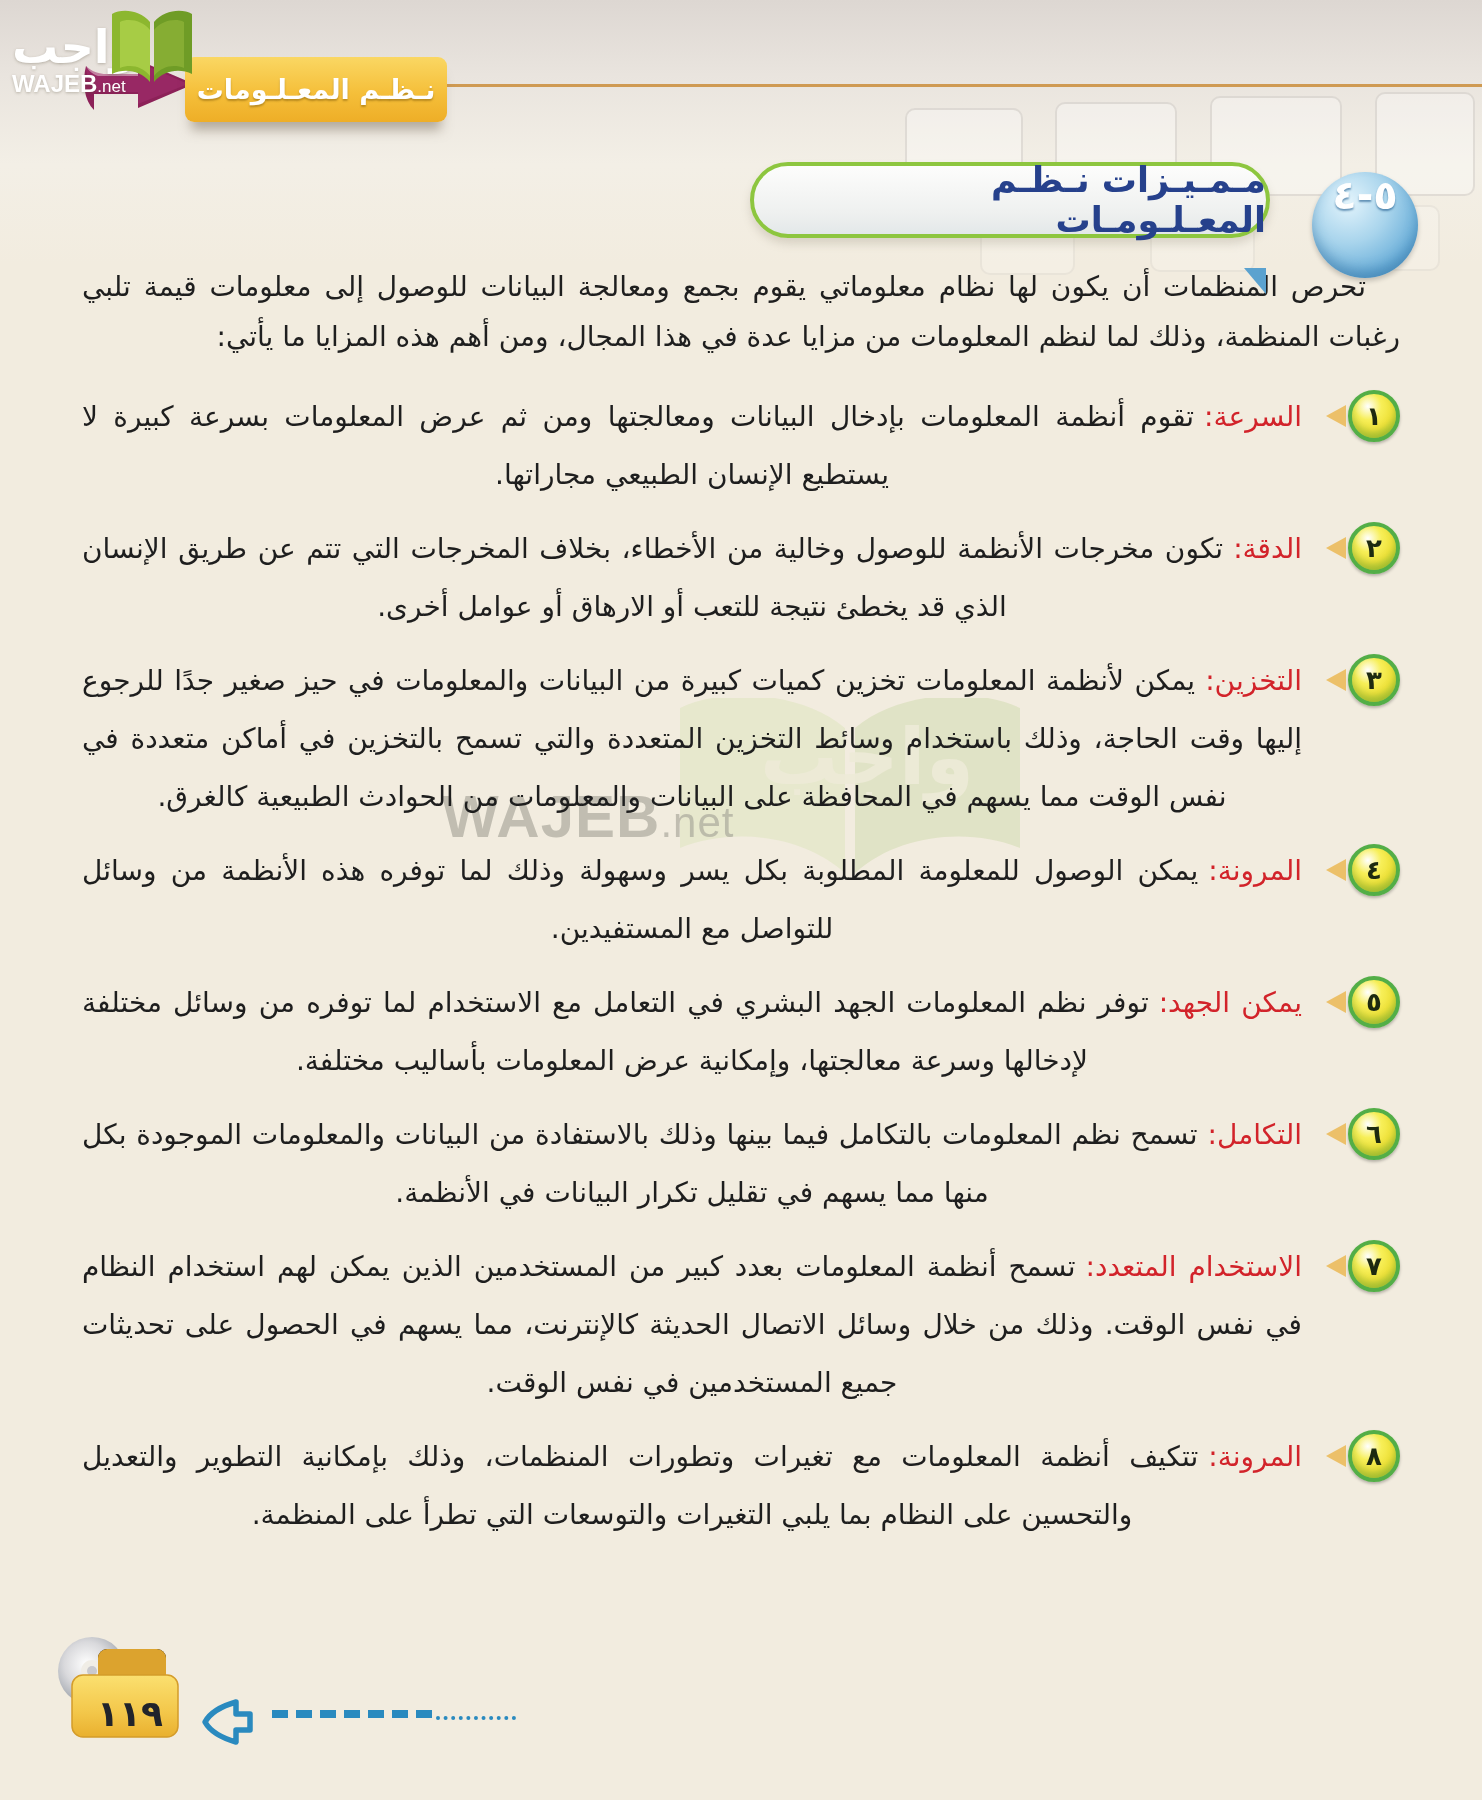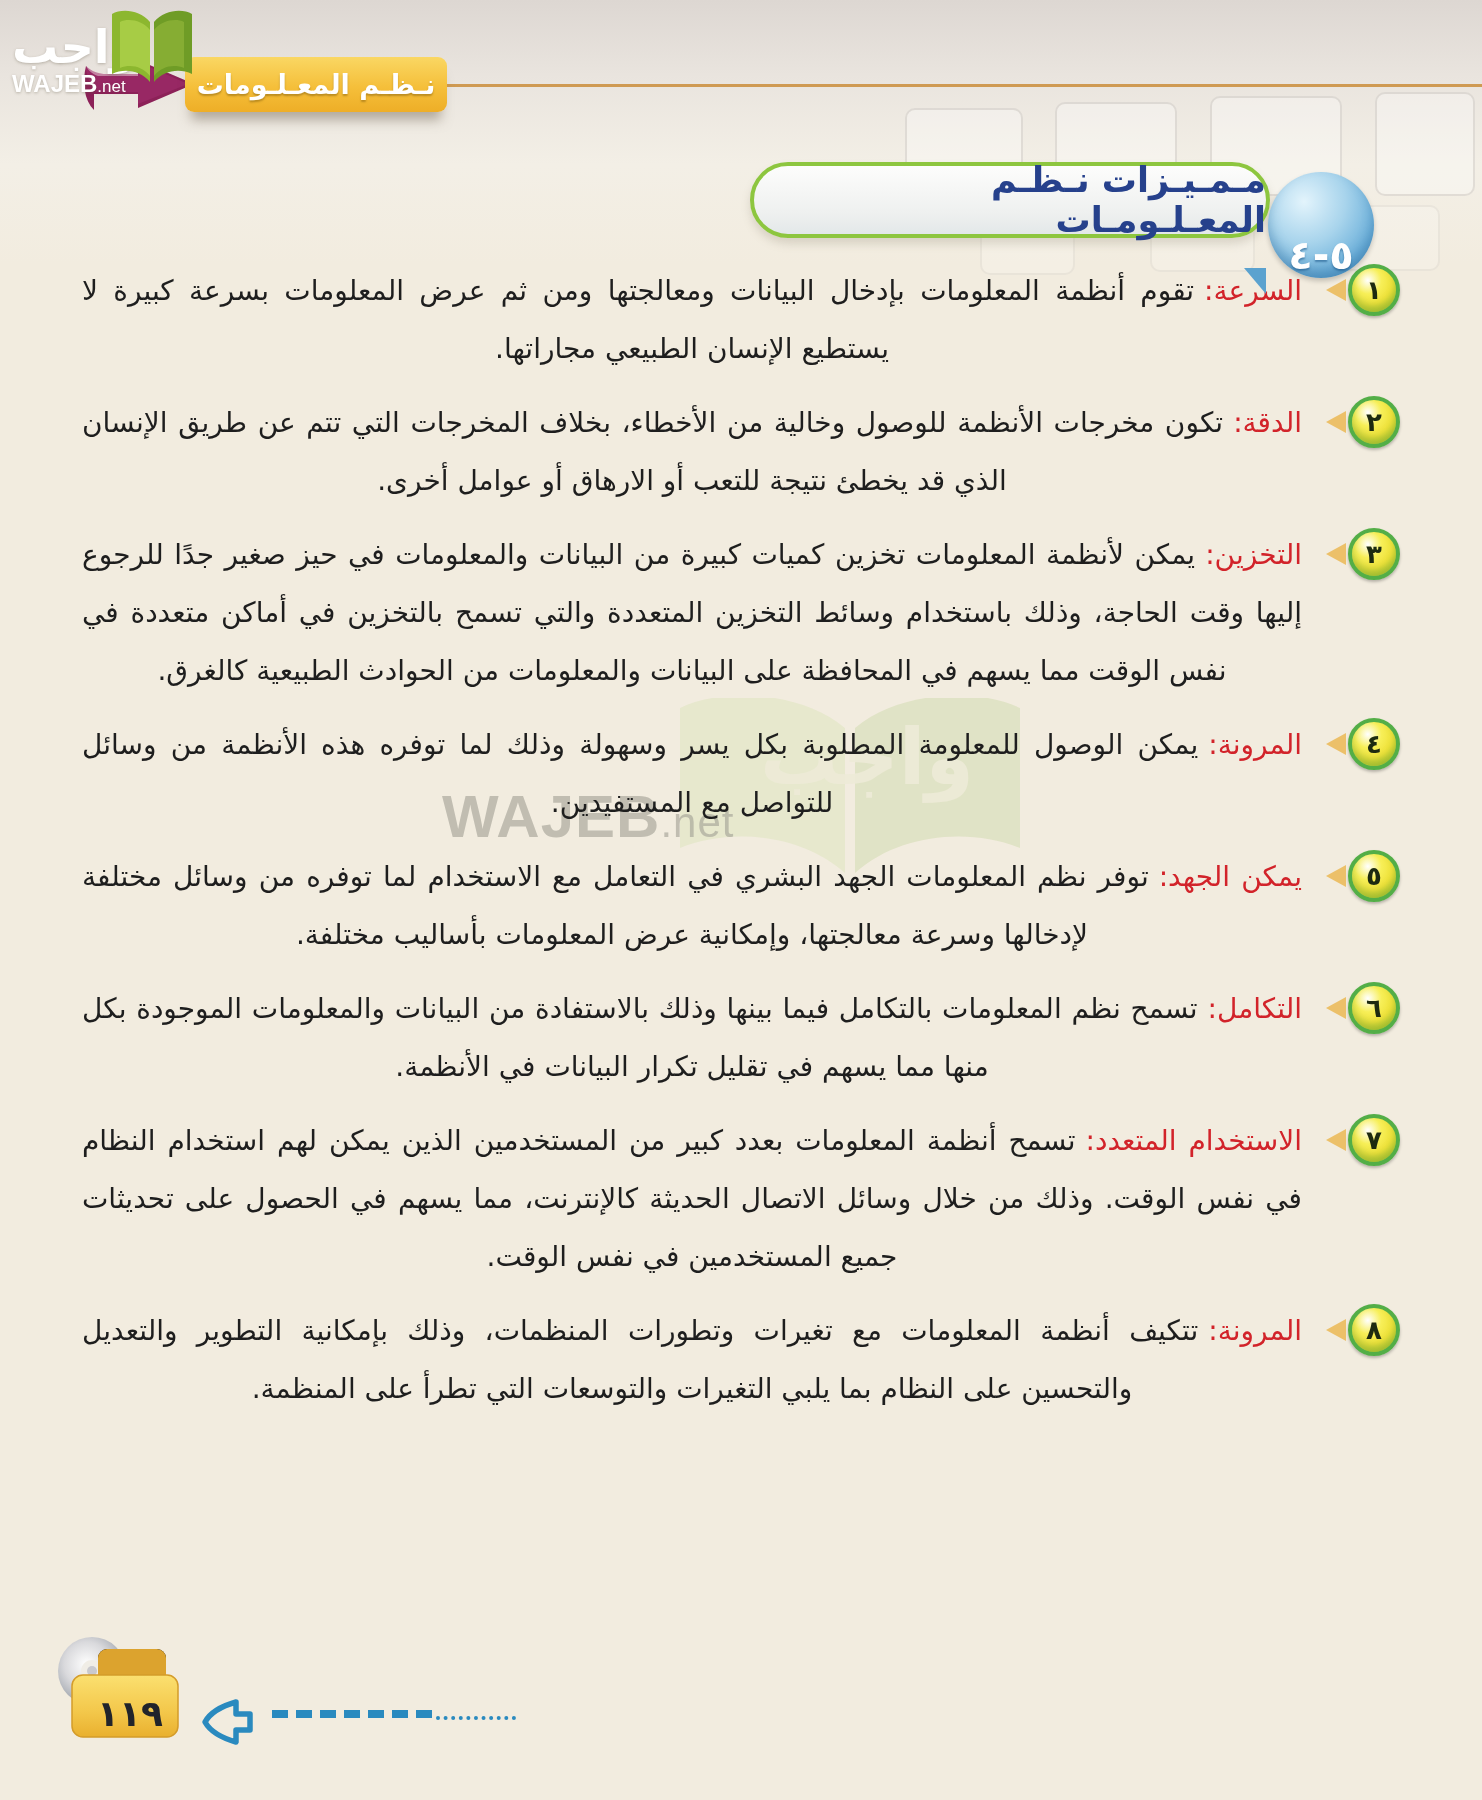--- a/index.html
+++ b/index.html
@@ -20,42 +20,42 @@
   .logo-ar { position:absolute; top:14px; left:2px; color:#fff; font-size:46px; font-weight:bold;
              text-shadow:0 1px 3px rgba(90,80,60,.35); direction:rtl; }
   .logo-en { position:absolute; top:64px; left:2px; color:#fff; font-size:24px;
              font-family:"Liberation Sans", sans-serif; font-weight:bold;
              text-shadow:0 1px 3px rgba(90,80,60,.35); }
   .logo-en .net { font-size:17px; font-weight:normal; }
   .logo-book { position:absolute; top:2px; left:92px; }
 
   .maroon-arrow { position:absolute; top:48px; left:80px; z-index:3; }
 
-  .banner { position:absolute; top:57px; left:185px; width:262px; height:55px; z-index:4;
+  .banner { position:absolute; top:57px; left:185px; width:262px; height:65px; z-index:4;
             background:linear-gradient(180deg,#fad763 0%,#f5bf3a 55%,#eeae27 100%);
             border-radius:9px; display:flex; align-items:center; justify-content:center;
             box-shadow:0 14px 12px -6px rgba(120,108,90,.5); }
   .banner span { color:#fff; font-size:27px; font-weight:bold; direction:rtl;
                  text-shadow:0 2px 2px rgba(150,110,20,.6); }
   .header-line { position:absolute; top:84px; left:440px; right:0; height:3px;
                  background:#cf9a52; z-index:2; }
 
   
   .title-bar { position:absolute; top:162px; left:750px; width:520px; height:76px;
                border:4px solid #8dc63f; border-radius:38px;
                background:linear-gradient(180deg,#fdfdfc 0%,#eef0ef 70%,#e3e8e9 100%);
                box-shadow:0 6px 8px rgba(140,130,110,.25);
                display:flex; align-items:center; justify-content:center; z-index:4; }
   .title-bar span { color:#26418c; font-size:35px; font-weight:bold; direction:rtl;
                     padding-left:70px; }
-  .title-badge { position:absolute; top:172px; left:1268px; width:106px; height:106px;
+  .title-badge { position:absolute; top:172px; left:1312px; width:106px; height:106px;
                  border-radius:50%; z-index:5;
                  background:radial-gradient(circle at 34% 28%, #e3f4fc 0%, #a8d4ec 40%, #6cb0da 72%, #4d95c4 100%);
                  box-shadow:inset 0 -8px 12px rgba(30,90,140,.35), 0 3px 5px rgba(0,0,0,.2);
-                 display:flex; align-items:flex-end; justify-content:center; }
+                 display:flex; align-items:flex-start; justify-content:center; }
   .title-badge span { color:#fff; font-size:40px; font-weight:bold;
                       text-shadow:0 2px 2px rgba(30,90,140,.6); }
   .title-badge-tail { position:absolute; top:268px; left:1244px; width:0; height:0; z-index:4;
                       border-top:26px solid #5ba2cf; border-left:22px solid transparent; }
 
   
   .content { position:absolute; top:262px; left:82px; right:82px; z-index:2; direction:rtl; }
   .intro { font-size:28px; line-height:50px; color:#1f1f1f; text-align:justify;
            text-indent:34px; margin-bottom:26px; }
 
@@ -137,20 +137,21 @@
   </div>
 
   <svg class="watermark wm-book" width="420" height="190" viewBox="0 0 420 190" style="position:absolute;">
     <path d="M205 30 C160 -8 80 -10 40 10 L40 150 C90 130 160 135 205 175 Z" fill="#dfe5c0"></path>
     <path d="M215 30 C260 -8 340 -10 380 10 L380 150 C330 130 260 135 215 175 Z" fill="#d3dcb2"></path>
   </svg>
   <div class="watermark wm-ar" style="position:absolute;">واجب</div>
   <div class="watermark wm-en" style="position:absolute;"><span>WAJEB</span><span class="net">.net</span></div>
 
   <div class="content">
+    <p class="intro">تحرص المنظمات أن يكون لها نظام معلوماتي يقوم بجمع ومعالجة البيانات للوصول إلى معلومات قيمة تلبي رغبات المنظمة، وذلك لما لنظم المعلومات من مزايا عدة في هذا المجال، ومن أهم هذه المزايا ما يأتي:</p>
     <div id="items">
   <div class="item">
     <div class="badge-col">
       <div class="num-circle">
         <span class="num">١</span>
       </div>
       <div class="tri"></div>
     </div>
     <p class="item-text">
       <span class="item-label">السرعة:</span><span class="item-body">تقوم أنظمة المعلومات بإدخال البيانات ومعالجتها ومن ثم عرض المعلومات بسرعة كبيرة لا يستطيع الإنسان الطبيعي مجاراتها.</span>

